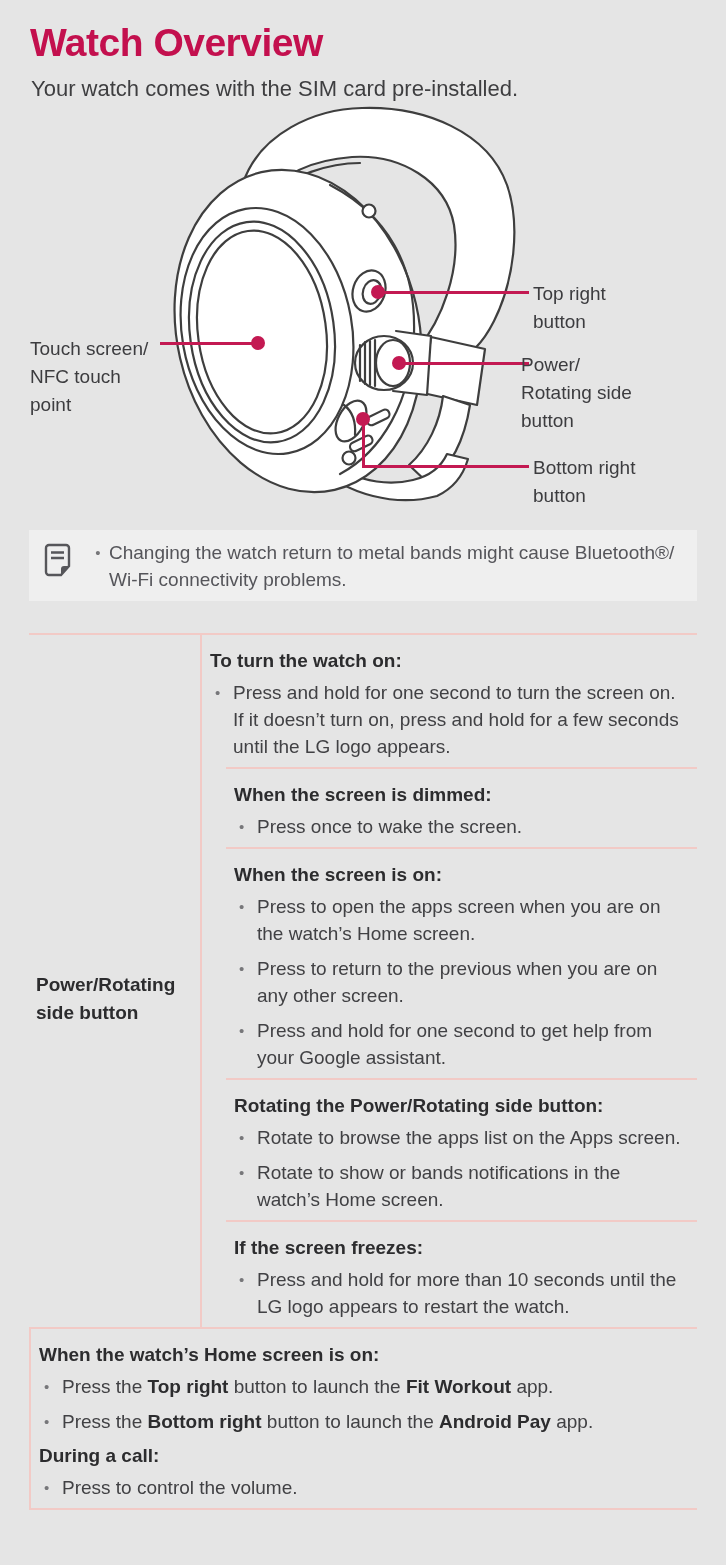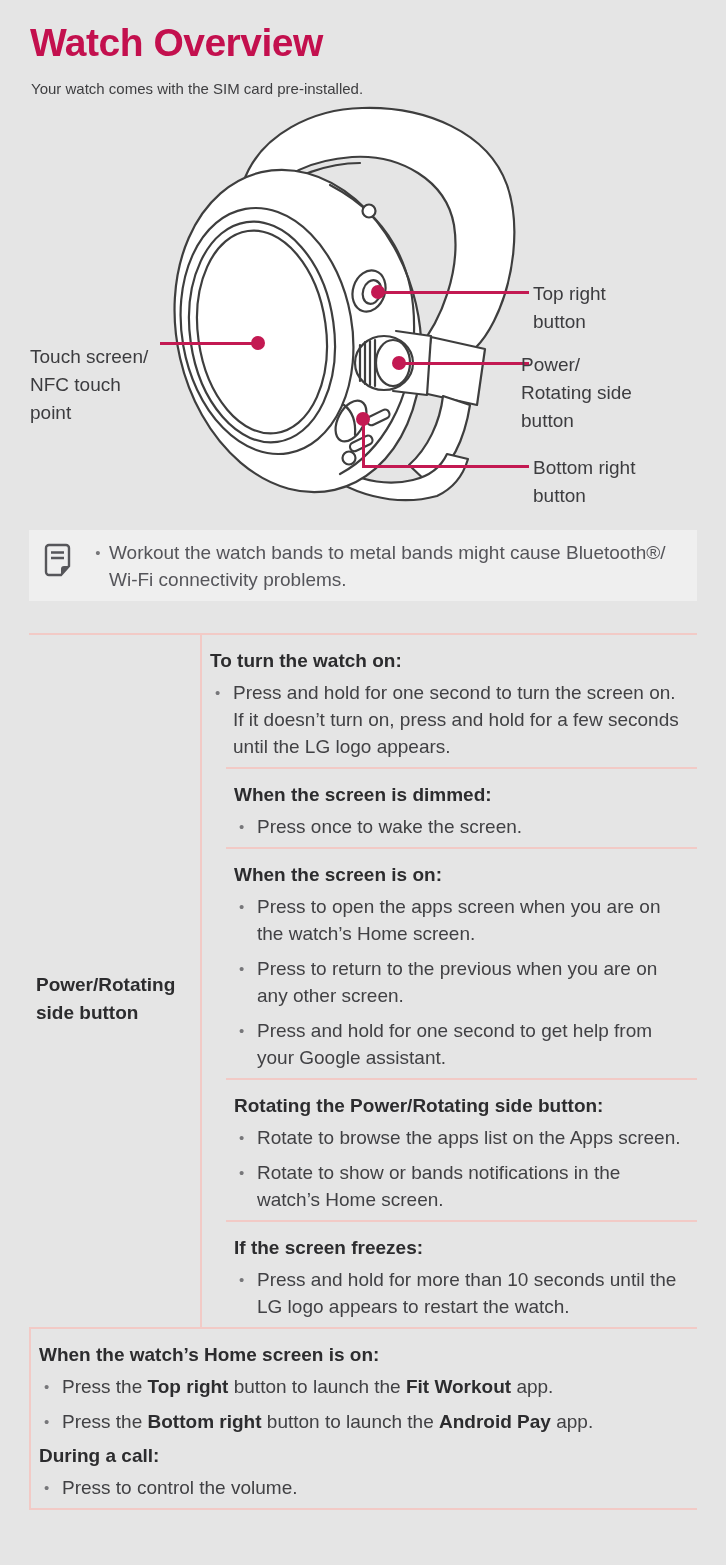--- a/index.html
+++ b/index.html
@@ -1,21 +1,21 @@
 <!DOCTYPE html>
 <html><head>
 <meta charset="utf-8">
 <style>
   html,body{margin:0;padding:0;background:#fff;}
   .page{position:relative;width:726px;height:1565px;background:#e5e5e5;overflow:hidden;
         font-family:"Liberation Sans",sans-serif;color:#414144;}
   
   .title{position:absolute;left:30px;top:22px;margin:0;font-size:39px;line-height:42px;
          font-weight:bold;letter-spacing:-0.5px;color:#c3104e;}
-  .subtitle{position:absolute;left:31px;top:76px;margin:0;font-size:15px;line-height:26px;color:#3e3e40;}
+  .subtitle{position:absolute;left:31px;top:76px;margin:0;font-size:22px;line-height:26px;color:#3e3e40;}
   
   .diagram{position:absolute;left:0;top:105px;width:726px;height:425px;}
   .diagram svg{position:absolute;left:0;top:0;}
   .callout-line{position:absolute;background:#c31952;}
   .callout-dot{position:absolute;width:14px;height:14px;border-radius:50%;background:#c31952;}
   .callout-label{position:absolute;font-size:19px;line-height:28px;color:#3c3c3f;white-space:pre-line;}
   
   .note{position:absolute;left:29px;top:530px;width:668px;height:71px;background:#efefef;}
   .note-icon{position:absolute;left:15px;top:13px;}
   .note-row{position:absolute;left:58px;top:9px;width:600px;display:flex;}
@@ -87,41 +87,41 @@
     <div class="callout-line" style="left:378px;top:186px;width:151px;height:3px;"></div>
     <div class="callout-line" style="left:399px;top:257px;width:130px;height:3px;"></div>
     <div class="callout-line" style="left:362px;top:314px;width:3px;height:49px;"></div>
     <div class="callout-line" style="left:362px;top:360px;width:167px;height:3px;"></div>
 
     <div class="callout-dot" style="left:251px;top:231px;"></div>
     <div class="callout-dot" style="left:371px;top:180px;"></div>
     <div class="callout-dot" style="left:392px;top:251px;"></div>
     <div class="callout-dot" style="left:356px;top:307px;"></div>
 
-    <div class="callout-label" style="left:30px;top:238px;">Touch screen/
+    <div class="callout-label" style="left:30px;top:230px;">Touch screen/
 NFC touch
 point</div>
     <div class="callout-label" style="left:533px;top:175px;">Top right
 button</div>
     <div class="callout-label" style="left:521px;top:246px;">Power/
 Rotating side
 button</div>
     <div class="callout-label" style="left:533px;top:349px;">Bottom right
 button</div>
   </div>
 
   <div class="note">
     <svg class="note-icon" width="29" height="34" viewBox="0 0 29 34">
       <path d="M 5,2 H 22 a3,3 0 0 1 3,3 V 23 l -8,9 H 5 a3,3 0 0 1 -3,-3 V 5 a3,3 0 0 1 3,-3 Z" fill="none" stroke="#56565a" stroke-width="2.4"></path>
       <path d="M 7,9.5 H 20 M 7,15 H 20" stroke="#56565a" stroke-width="2.6"></path>
       <path d="M 25,23 l -8,9 v -6 a3,3 0 0 1 3,-3 Z" fill="#56565a" stroke="none"></path>
     </svg>
     <div class="note-row">
       <span class="note-blt">•</span>
-      <div class="note-text">Workout the watch bands to metal bands might cause Bluetooth®/
+      <div class="note-text">Changing the watch return to metal bands might cause Bluetooth®/
 Wi-Fi connectivity problems.</div>
     </div>
   </div>
 
   <div class="spec-table">
 
     <div class="trow">
       <div class="cell-left">
         <div class="row-label">
           <b>Power/Rotating side button</b>

